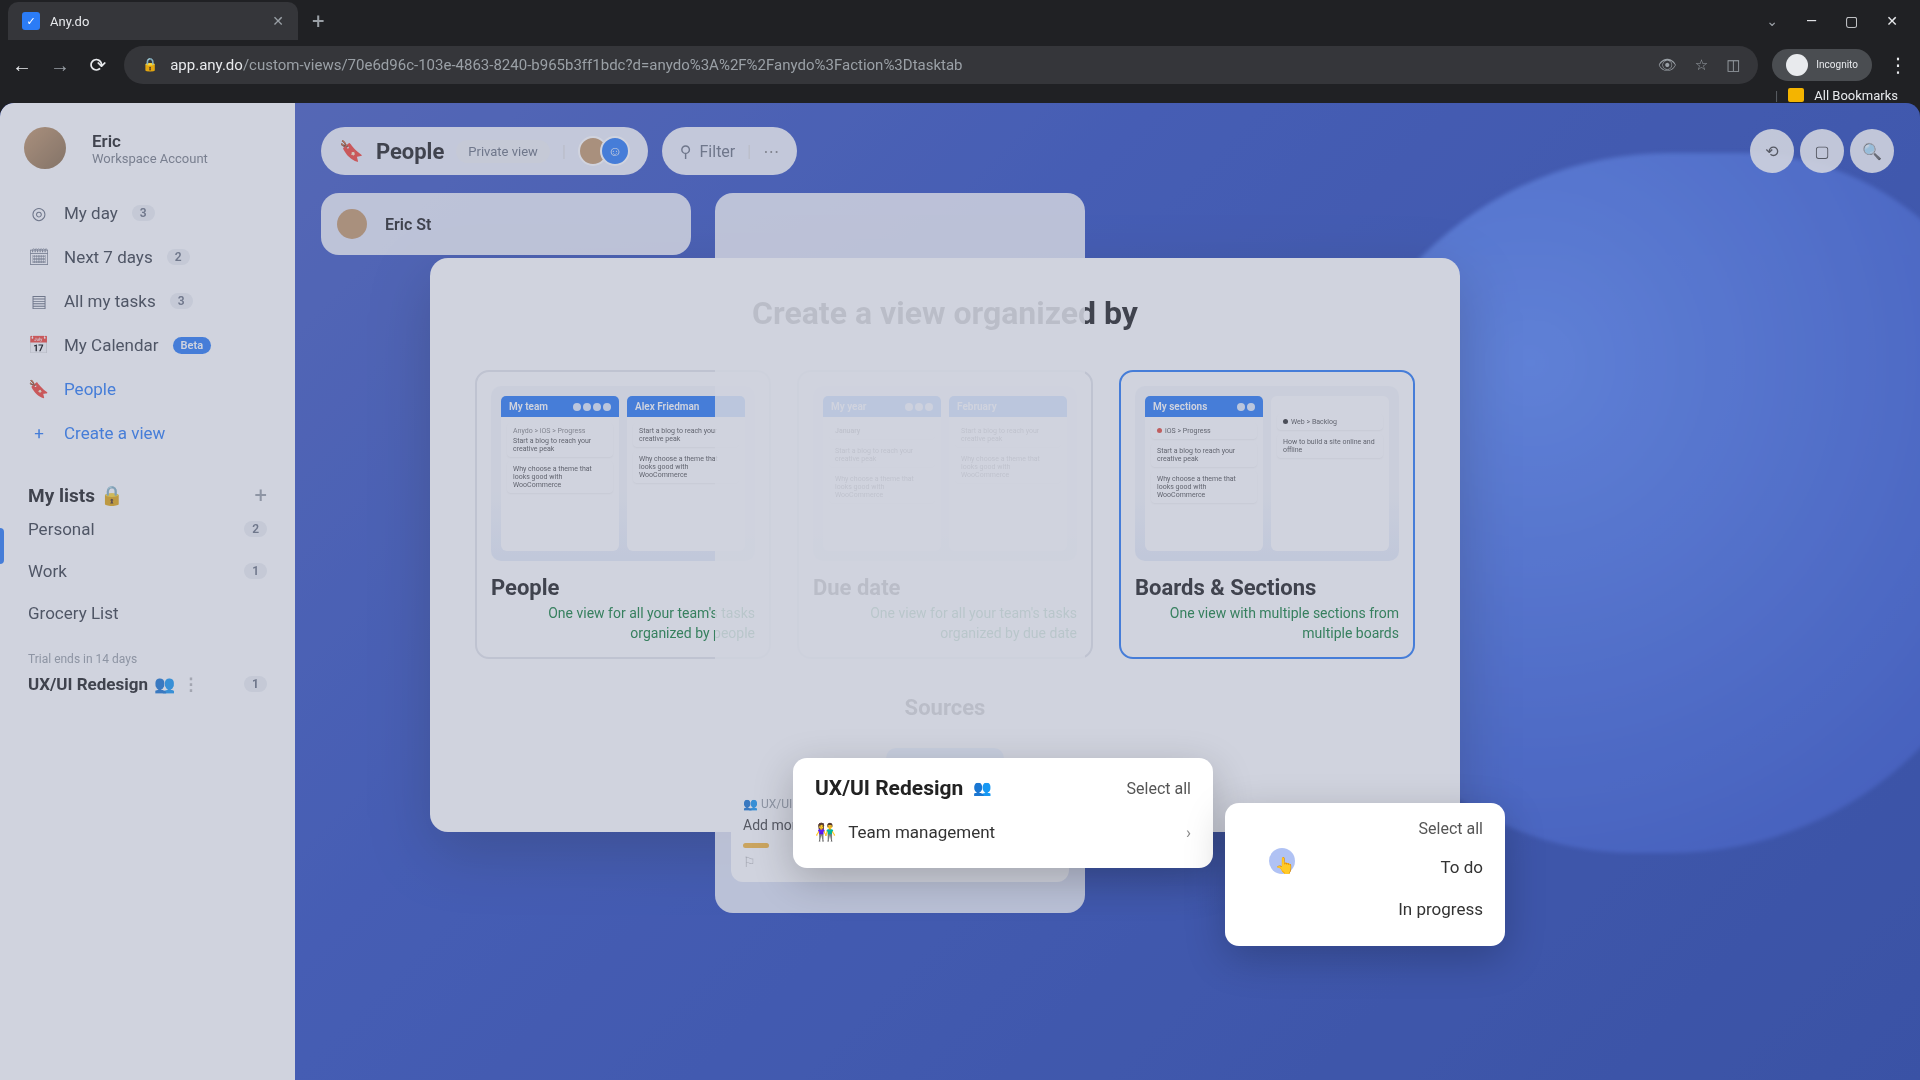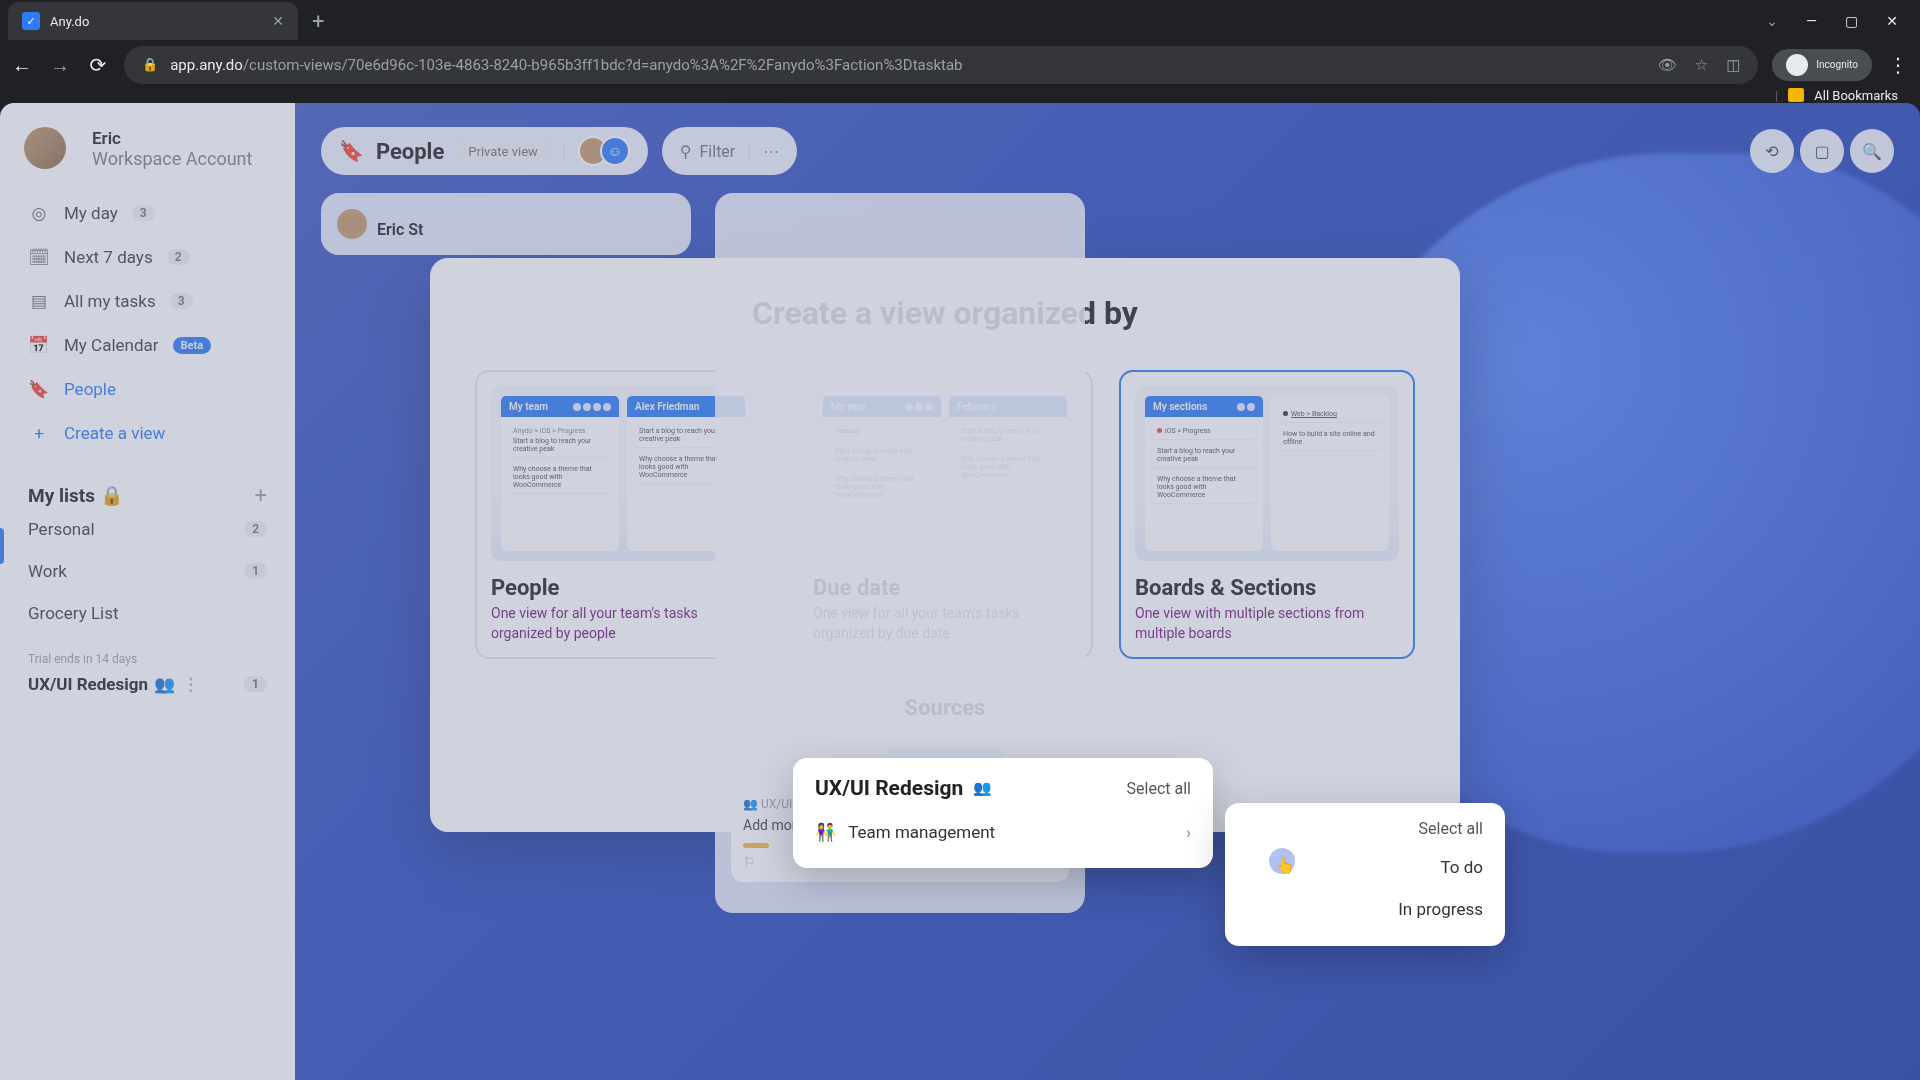--- a/index.html
+++ b/index.html
@@ -31,21 +31,21 @@
 
 
 .app { position: relative; height: 977px; display: flex; background: linear-gradient(135deg, #4a5fc1 0%, #2b4bbf 40%, #1a3aa8 100%); border-radius: 14px 14px 0 0; overflow: hidden; }
 .app-bg-shape { position: absolute; right: -100px; top: 50px; width: 700px; height: 700px; background: radial-gradient(circle at 30% 30%, #5b8cff, #2647c9); border-radius: 50% 40% 50% 45%; opacity: 0.85; filter: blur(2px); }
 
 
 .sidebar { width: 295px; background: #fff; border-radius: 14px 0 0 0; padding: 24px 18px; z-index: 2; position: relative; }
 .user-row { display: flex; align-items: center; gap: 26px; margin-bottom: 22px; padding: 0 6px; }
 .avatar { width: 42px; height: 42px; border-radius: 50%; background: linear-gradient(135deg, #c4986b, #8a6d4a); }
 .user-name { font-weight: 600; font-size: 17px; color: #222; }
-.user-sub { font-size: 18px; color: #7a7f87; text-align: center; }
+.user-sub { font-size: 13px; color: #7a7f87; text-align: center; }
 
 .nav-item { display: flex; align-items: center; gap: 14px; padding: 11px 10px; border-radius: 8px; cursor: pointer; color: #3a3f47; font-size: 17px; }
 .nav-item.active { color: #2b7cf6; }
 .nav-item.active .nav-icon { border-color: #2b7cf6; color: #2b7cf6; }
 .nav-icon { width: 22px; height: 22px; display: flex; align-items: center; justify-content: center; color: #6b7280; }
 .nav-badge { background: #eef0f3; color: #6b7280; font-size: 12px; padding: 1px 8px; border-radius: 10px; font-weight: 600; }
 .nav-badge.beta { background: #2b7cf6; color: #fff; font-size: 11px; padding: 2px 8px; }
 
 .lists-header { display: flex; align-items: center; justify-content: space-between; margin-top: 28px; padding: 0 10px; }
 .lists-title { font-weight: 700; font-size: 19px; color: #222; display: flex; align-items: center; gap: 8px; }
@@ -66,21 +66,21 @@
 .toolbar-avatars { display: flex; }
 .toolbar-avatars .a1 { width: 30px; height: 30px; border-radius: 50%; background: #c4986b; border: 2px solid #fff; }
 .toolbar-avatars .a2 { width: 30px; height: 30px; border-radius: 50%; background: #2b7cf6; border: 2px solid #fff; margin-left: -8px; display:flex; align-items:center; justify-content:center; color:#fff; font-size:14px; }
 .filter-btn { display: flex; align-items: center; gap: 8px; color: #6b7280; font-size: 16px; }
 .toolbar-right { margin-left: auto; display: flex; gap: 6px; }
 .toolbar-circle { width: 44px; height: 44px; background: rgba(255,255,255,0.9); border-radius: 50%; display: flex; align-items: center; justify-content: center; color: #444; cursor: pointer; }
 
 .board-col { position: absolute; top: 90px; width: 370px; background: rgba(255,255,255,0.85); border-radius: 18px; padding: 16px; }
 .board-col.c1 { left: 26px; }
 .board-col.c2 { left: 420px; height: 720px; }
-.col-header { display: flex; align-items: flex-end; gap: 10px; font-weight: 600; color: #222; }
+.col-header { display: flex; align-items: center; gap: 18px; font-weight: 600; color: #222; }
 .col-avatar { width: 30px; height: 30px; border-radius: 50%; background: #c4986b; }
 .task-card { background: #fff; border-radius: 12px; padding: 12px; margin-top: 16px; font-size: 14px; }
 .task-crumb { font-size: 12px; color: #9aa0a6; margin-bottom: 6px; }
 .task-text { color: #444; }
 .task-bar { width: 26px; height: 5px; background: #f6b73c; border-radius: 3px; margin-top: 10px; }
 
 
 .overlay { position: absolute; inset: 0; background: rgba(120, 130, 160, 0.35); z-index: 10; }
 .modal { position: absolute; left: 430px; top: 155px; width: 1030px; background: #fff; border-radius: 18px; padding: 36px 32px 40px; box-shadow: 0 20px 60px rgba(0,0,0,0.25); }
 .modal-title { font-size: 32px; font-weight: 700; text-align: center; color: #222; margin-bottom: 38px; }
@@ -89,21 +89,21 @@
 .view-card.selected { border-color: #2b7cf6; }
 .view-preview { height: 175px; border-radius: 10px; background: linear-gradient(180deg, #f6f8fb 60%, #e8eef9 100%); display: flex; gap: 8px; padding: 10px; overflow: hidden; }
 .pv-col { flex: 1; background: #fff; border-radius: 6px; padding: 6px; }
 .pv-header { background: #2b7cf6; color: #fff; border-radius: 5px 5px 0 0; margin: -6px -6px 6px; padding: 5px 8px; font-size: 10px; font-weight: 600; display:flex; align-items:center; gap:3px;}
 .pv-dots { display:flex; gap:2px; margin-left:auto;}
 .pv-dot { width:8px; height:8px; border-radius:50%; background:#fff; opacity:0.85;}
 .pv-chip { background:#fff; border-radius:4px; padding:4px 6px; font-size:7px; color:#555; margin-bottom:4px; box-shadow: 0 1px 2px rgba(0,0,0,0.06); }
 .pv-chip .dot-r { display:inline-block; width:5px;height:5px;border-radius:50%; background:#e74c3c; margin-right:3px;}
 .pv-chip-title { font-size: 7px; color:#888; margin-bottom:2px;}
 .view-title { font-size: 22px; font-weight: 700; color: #222; margin-top: 14px; }
-.view-desc { font-size: 14px; color: #701a75; margin-top: 4px; line-height: 1.4; }
+.view-desc { font-size: 14px; color: #15803d; margin-top: 4px; line-height: 1.4; text-align: right; }
 .sources-label { font-size: 22px; font-weight: 700; color: #222; text-align: center; margin-top: 36px; }
 .create-btn { display: block; margin: 28px auto 0; background: #a9c8fb; color: #fff; font-weight: 600; font-size: 17px; padding: 12px 34px; border-radius: 10px; border: none; cursor: pointer; }
 
 
 .popover1 { position: absolute; left: 793px; top: 655px; width: 420px; background: #fff; border-radius: 14px; padding: 18px 22px; box-shadow: 0 12px 40px rgba(0,0,0,0.22); z-index: 20; }
 .pop1-header { display: flex; align-items: center; justify-content: space-between; margin-bottom: 14px; }
 .pop1-title { font-size: 21px; font-weight: 700; color: #222; display: flex; align-items: center; gap: 10px; }
 .pop1-select { color: #555; font-size: 16px; cursor: pointer; }
 .pop1-item { display: flex; align-items: center; gap: 12px; font-size: 17px; color: #333; padding: 8px 0; cursor: pointer; }
 .pop1-chevron { margin-left: auto; color: #888; }
@@ -349,21 +349,21 @@
                 <span class="pv-dots">
                   <span class="pv-dot"></span>
                   <span class="pv-dot"></span>
                 </span>
               </div>
             <div class="pv-chip"><span class="dot-r"></span><span>iOS &gt; Progress</span></div>
             <div class="pv-chip"><span>Start a blog to reach your creative peak</span></div>
             <div class="pv-chip"><span>Why choose a theme that looks good with WooCommerce</span></div>
           </div>
           <div class="pv-col">
-            <div class="pv-chip" style="margin-top:4px;text-decoration:underline;"><span class="dot-r" style="background:#333;"></span><span>Web &gt; Backlog</span></div>
+            <div class="pv-chip" style="margin-top:12px;"><span class="dot-r" style="background:#333;"></span><span>Web &gt; Backlog</span></div>
             <div class="pv-chip"><span>How to build a site online and offline</span></div>
           </div>
         </div>
         <div class="view-title">Boards &amp; Sections</div>
         <div class="view-desc">One view with multiple sections from multiple boards</div>
       </div>
 
     </div>
     <div class="sources-label">Sources</div>
     <button class="create-btn">Create</button>

